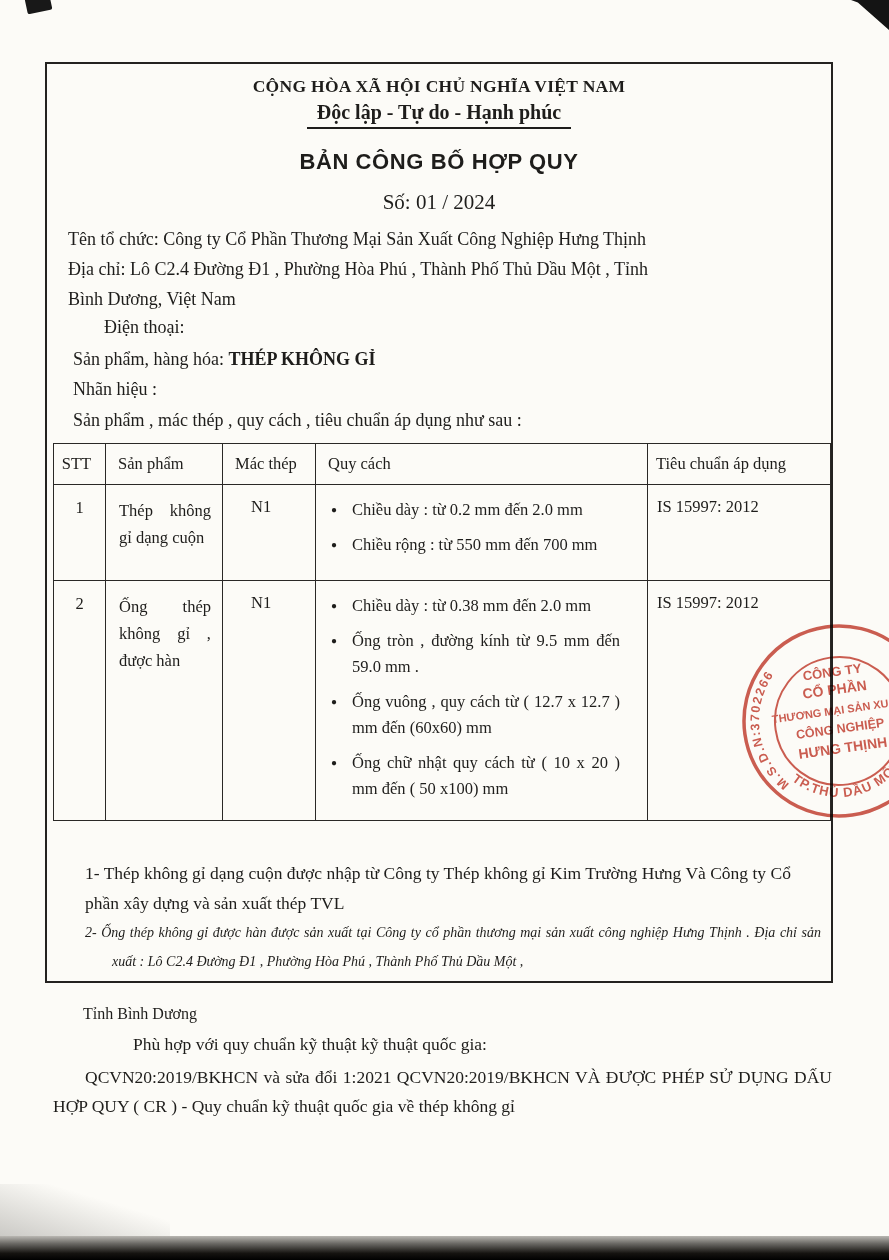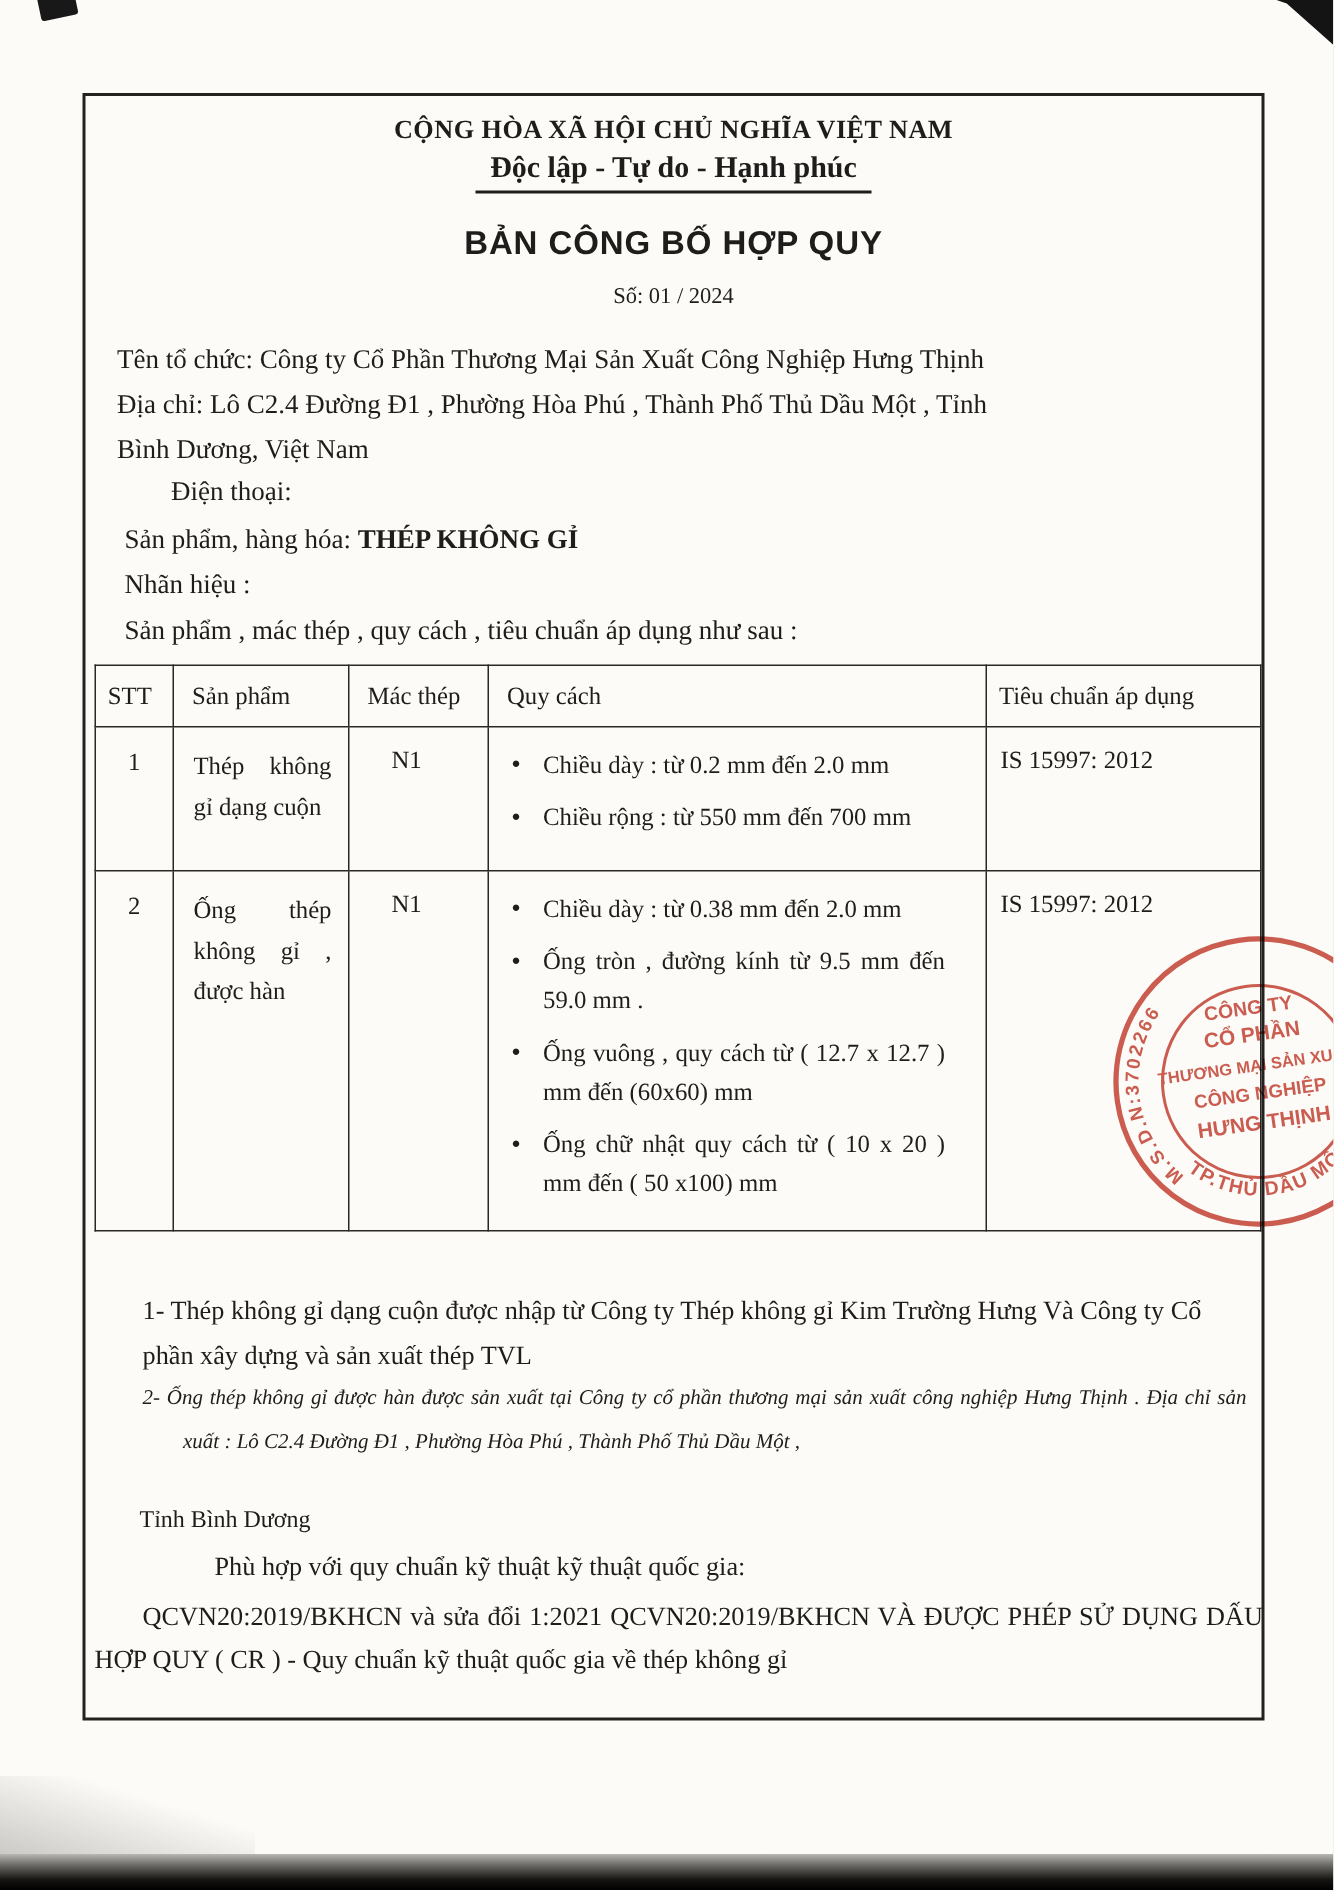--- a/index.html
+++ b/index.html
@@ -12,32 +12,32 @@
   
   .art-tl { position:absolute; left:26px; top:-4px; width:25px; height:16px;
             background:#181818; transform:rotate(-12deg); border-radius:2px; z-index:5; }
   .art-tr { position:absolute; left:851px; top:0; width:38px; height:30px; background:#141414;
             clip-path:polygon(0 0,100% 0,100% 100%,18% 8%); z-index:5; }
   .art-bottom { position:absolute; left:0; bottom:0; width:100%; height:24px; z-index:5;
             background:linear-gradient(to bottom,#b9b7b2 0%,#6e6c68 30%,#151310 72%,#000 100%); }
   .art-bl { position:absolute; left:0; bottom:24px; width:170px; height:52px; z-index:4;
             background:linear-gradient(to top right, rgba(90,88,84,.30), rgba(0,0,0,0) 65%); }
 
-  .frame { position:absolute; left:55px; top:62px; width:788px; height:1085px;
+  .frame { position:absolute; left:45px; top:62px; width:788px; height:921px;
            border:2px solid #242220; }
   .abs { position:absolute; }
   .ctr { left:0; right:0; text-align:center; }
 
   .nat-title { top:12px; font-size:17.5px; font-weight:bold; letter-spacing:.3px; }
   .motto-wrap { top:37px; }
   .motto { display:inline-block; font-size:20px; font-weight:bold;
            border-bottom:2px solid #1e1d1b; padding:0 10px 3px 10px; }
   .doc-title { top:85px; font-family:"Liberation Sans","DejaVu Sans",sans-serif;
                font-size:22px; font-weight:bold; letter-spacing:.6px; }
-  .doc-number { top:126px; font-size:15px; }
+  .doc-number { top:126px; font-size:21px; }
 
   .bodyline { font-size:18px; line-height:30px; }
   .org   { left:21px; top:160px; width:745px; }
   .addr  { left:21px; top:190px; width:745px; }
   .phone { left:21px; top:248px;margin-left:36px; }
   .prod  { left:26px; top:280px; }
   .prod b{ font-weight:bold;text-align:center; }
   .brand { left:26px; top:310px; }
   .intro { left:26px; top:341px; }
 

